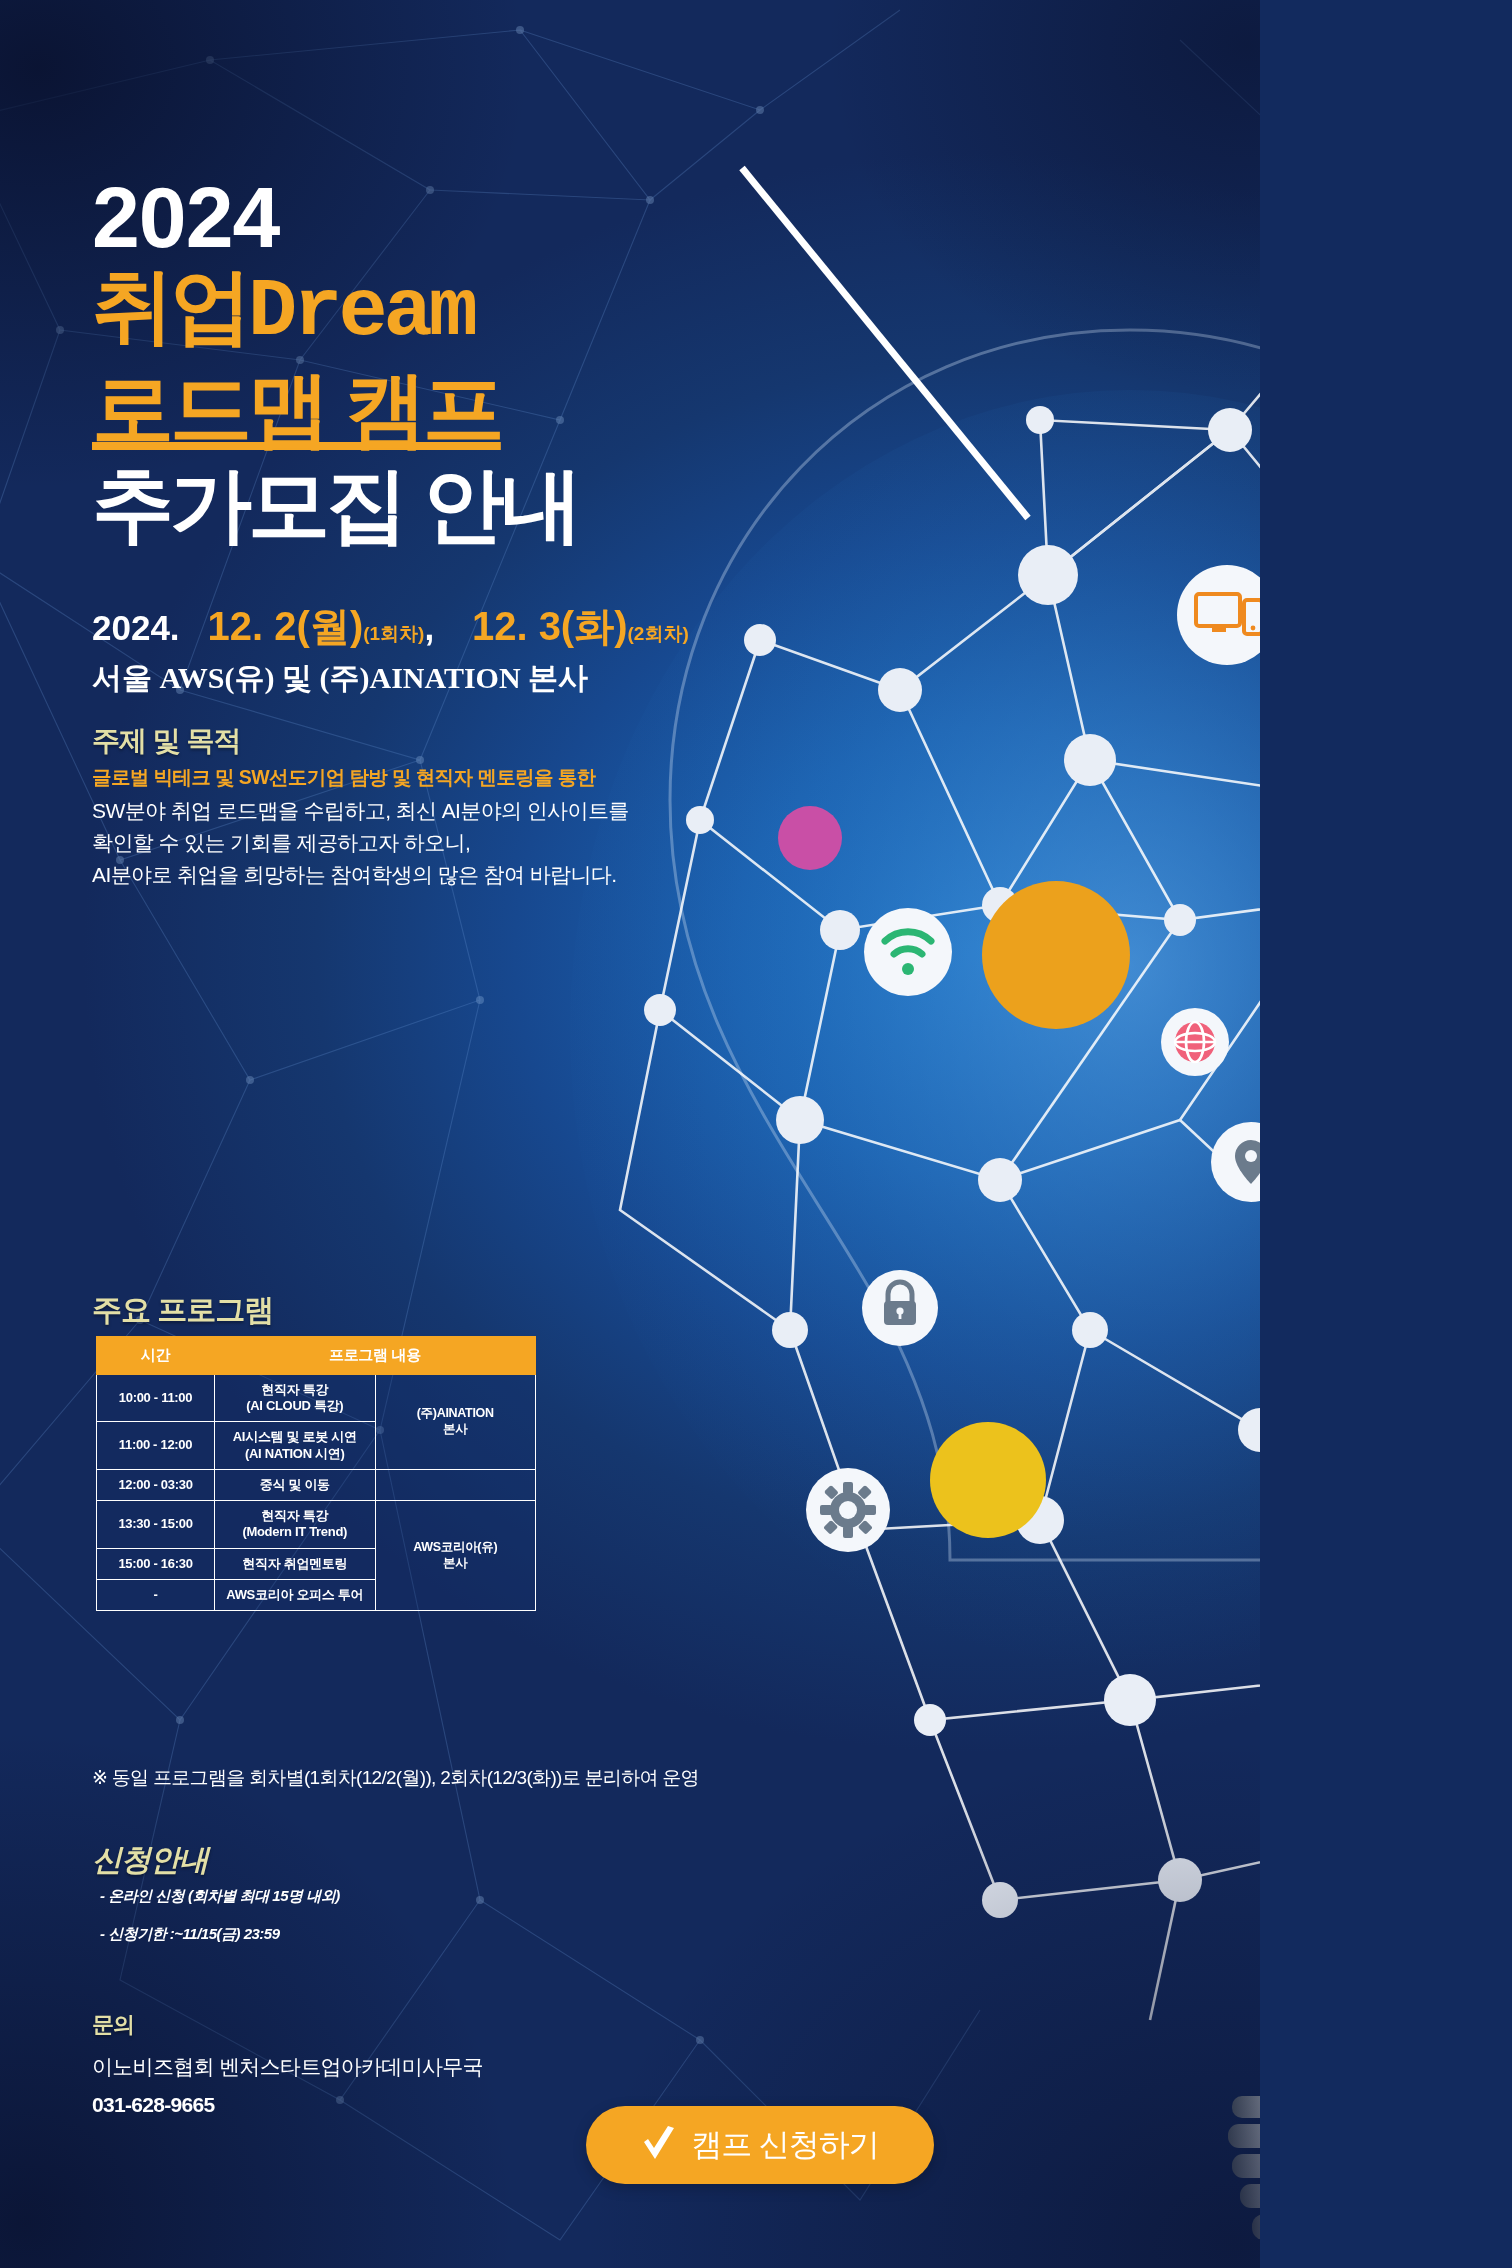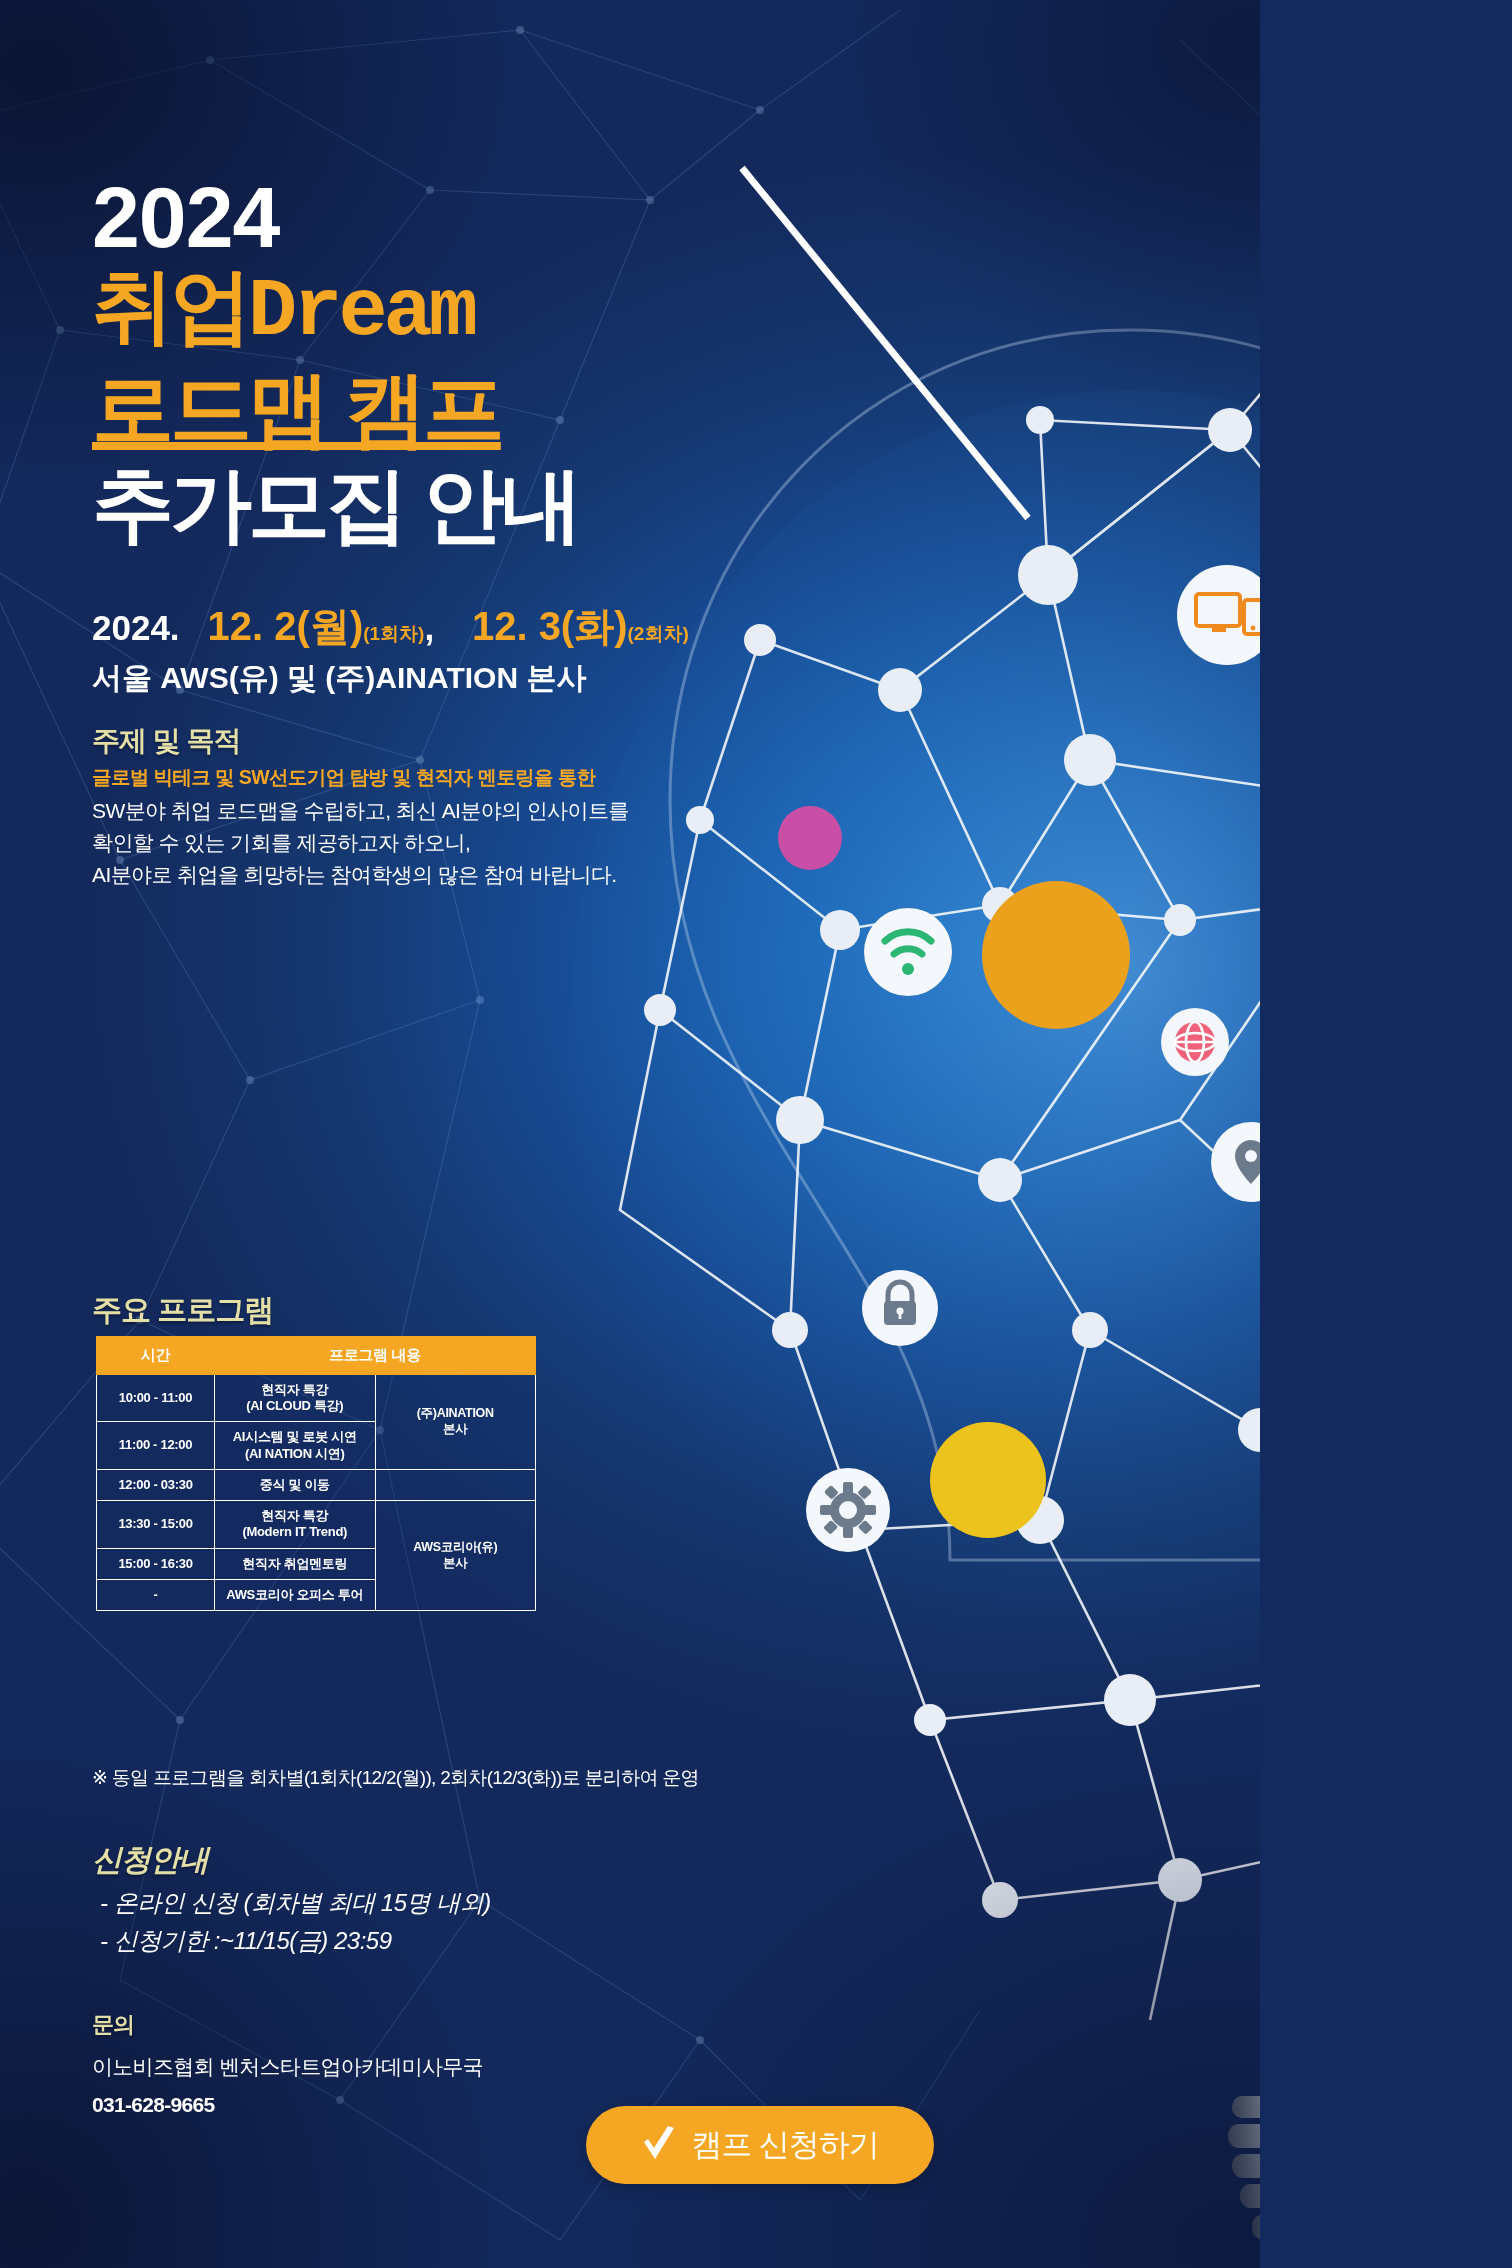--- a/index.html
+++ b/index.html
@@ -48,21 +48,21 @@
 
   .dateline {
     position:absolute; left:92px; top:606px;
     font-size:35px; font-weight:700; color:#ffffff; white-space:nowrap; line-height:1;
   }
   .dateline .big   { color:#f5a623; font-size:40px;margin-left:28px; }
   .dateline .small { color:#f5a623; font-size:19px; font-weight:700; }
   .dateline .comma { color:#ffffff; }
   .venue {
     position:absolute; left:92px; top:658px;
-    font-size:30px; font-weight:700; color:#ffffff; white-space:nowrap;
+    font-size:30px; font-weight:700; color:#ffffff; white-space:nowrap;font-family:Liberation Serif, serif;
   }
 
   .sechead {
     position:absolute; left:92px; font-size:28px; font-weight:700;
     color:#e3dfa6; letter-spacing:-1px; text-shadow:0 2px 3px rgba(0,0,0,.35);
   }
   #h-topic { top:722px; }
   #h-prog  { top:1290px; font-size:30px; }
   #h-apply { top:1840px; font-size:30px; font-style:italic; }
   #h-contact{ top:2010px; font-size:22px; }
@@ -95,21 +95,21 @@
   table.prog td.body { background:rgba(20,48,105,.30); }
   table.prog td.loc  { width:96px; background:rgba(20,48,105,.30); font-size:12.5px; }
   table.prog td.blank{ background:rgba(20,48,105,.30); }
 
   .table-note {
     position:absolute; left:92px; top:1765px;
     font-size:19px; color:#ffffff; letter-spacing:-.7px; white-space:nowrap;
   }
 
   .bullet {
-    position:absolute; left:100px; font-size:24px; font-weight:400; font-style:italic;
+    position:absolute; left:100px; font-size:15px; font-weight:700; font-style:italic;
     color:#ffffff; letter-spacing:-.5px; white-space:nowrap;
   }
   #ap1 { top:1887px; } #ap2 { top:1925px; }
 
   .contact-line {
     position:absolute; left:92px; font-size:21px; color:#ffffff; letter-spacing:-.7px; white-space:nowrap;
   }
   #ct1 { top:2053px; }
   #ct2 { top:2093px; font-weight:700; font-size:21px; }
 

